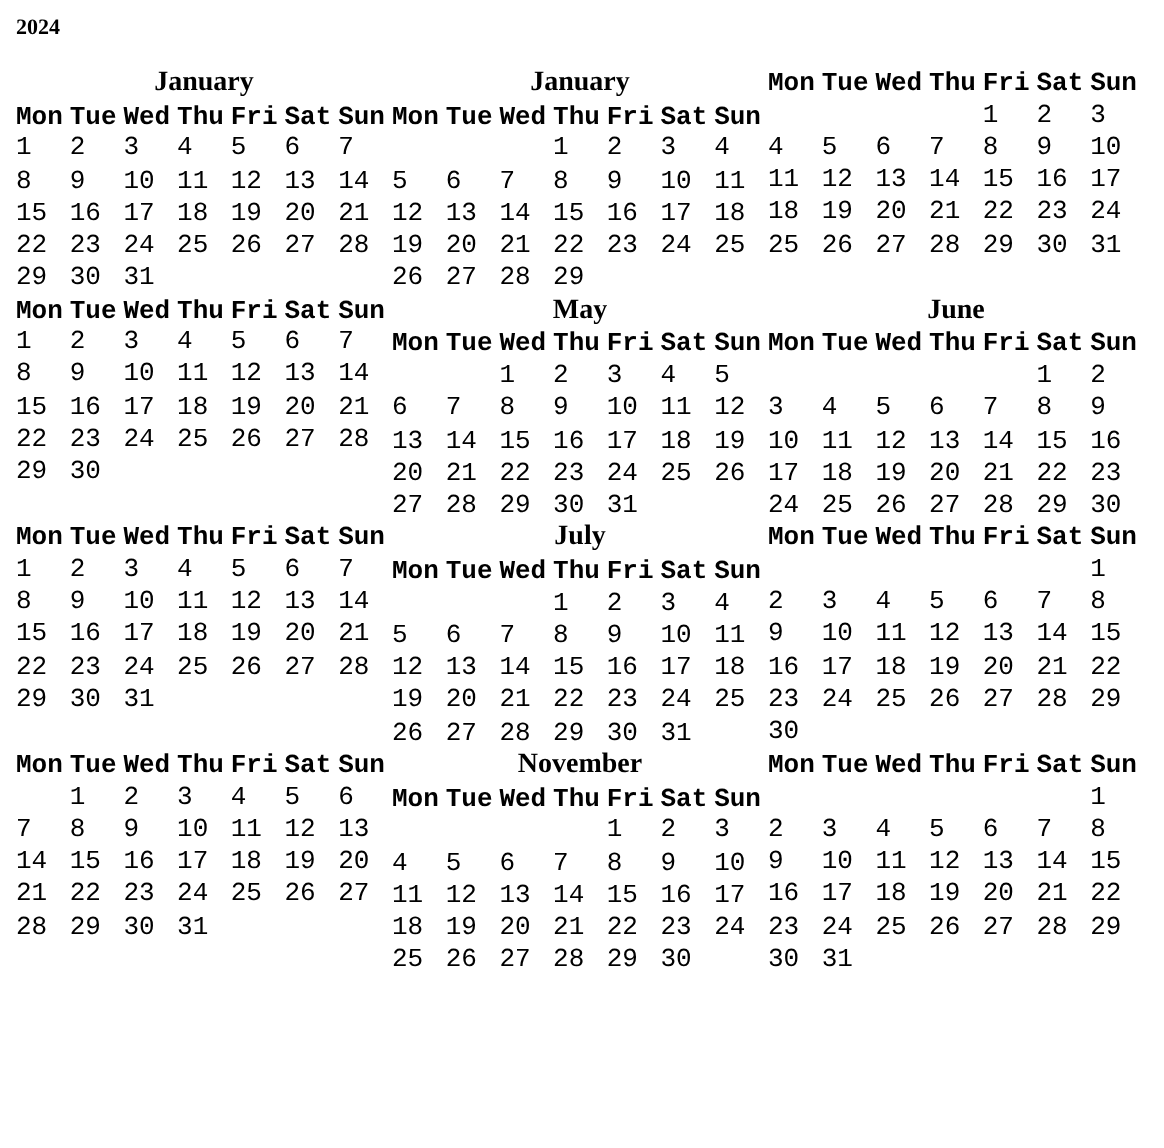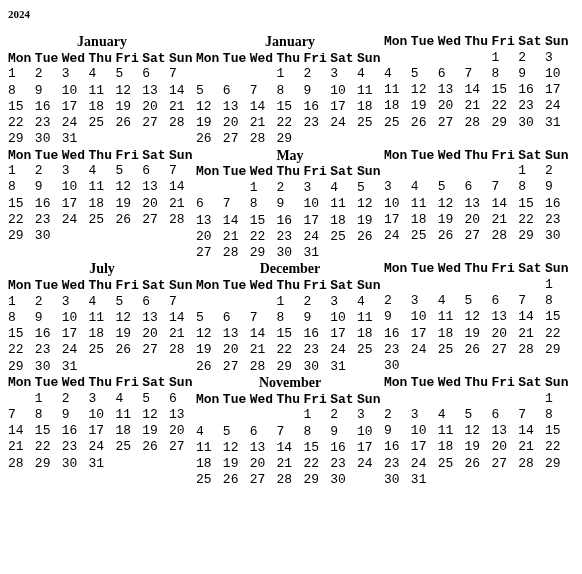--- a/index.html
+++ b/index.html
@@ -366,146 +366,146 @@
             <td>29</td>
             <td>30</td>
             <td>31</td>
             <td></td>
             <td></td>
           </tr>
         </tbody>
       </table>
     </div>
     <div class="month">
-      <table>
-        <thead>
-          <tr>
-            <th>Mon</th>
-            <th>Tue</th>
-            <th>Wed</th>
-            <th>Thu</th>
-            <th>Fri</th>
-            <th>Sat</th>
-            <th>Sun</th>
-          </tr>
-        </thead>
-        <tbody>
-          <tr>
-            <td></td>
-            <td></td>
-            <td></td>
-            <td></td>
-            <td></td>
-            <td>1</td>
-            <td>2</td>
-          </tr>
-          <tr>
-            <td>3</td>
-            <td>4</td>
-            <td>5</td>
-            <td>6</td>
-            <td>7</td>
-            <td>8</td>
-            <td>9</td>
-          </tr>
-          <tr>
-            <td>10</td>
-            <td>11</td>
-            <td>12</td>
-            <td>13</td>
-            <td>14</td>
-            <td>15</td>
-            <td>16</td>
-          </tr>
-          <tr>
-            <td>17</td>
-            <td>18</td>
-            <td>19</td>
-            <td>20</td>
-            <td>21</td>
-            <td>22</td>
-            <td>23</td>
-          </tr>
-          <tr>
-            <td>24</td>
-            <td>25</td>
-            <td>26</td>
-            <td>27</td>
-            <td>28</td>
-            <td>29</td>
-            <td>30</td>
+      <div class="month-name">June</div>
+      <table>
+        <thead>
+          <tr>
+            <th>Mon</th>
+            <th>Tue</th>
+            <th>Wed</th>
+            <th>Thu</th>
+            <th>Fri</th>
+            <th>Sat</th>
+            <th>Sun</th>
+          </tr>
+        </thead>
+        <tbody>
+          <tr>
+            <td></td>
+            <td></td>
+            <td></td>
+            <td></td>
+            <td></td>
+            <td>1</td>
+            <td>2</td>
+          </tr>
+          <tr>
+            <td>3</td>
+            <td>4</td>
+            <td>5</td>
+            <td>6</td>
+            <td>7</td>
+            <td>8</td>
+            <td>9</td>
+          </tr>
+          <tr>
+            <td>10</td>
+            <td>11</td>
+            <td>12</td>
+            <td>13</td>
+            <td>14</td>
+            <td>15</td>
+            <td>16</td>
+          </tr>
+          <tr>
+            <td>17</td>
+            <td>18</td>
+            <td>19</td>
+            <td>20</td>
+            <td>21</td>
+            <td>22</td>
+            <td>23</td>
+          </tr>
+          <tr>
+            <td>24</td>
+            <td>25</td>
+            <td>26</td>
+            <td>27</td>
+            <td>28</td>
+            <td>29</td>
+            <td>30</td>
+          </tr>
+        </tbody>
+      </table>
+    </div>
+    <div class="month">
+      <table>
+        <thead>
+          <tr>
+            <th>Mon</th>
+            <th>Tue</th>
+            <th>Wed</th>
+            <th>Thu</th>
+            <th>Fri</th>
+            <th>Sat</th>
+            <th>Sun</th>
+          </tr>
+        </thead>
+        <tbody>
+          <tr>
+            <td>1</td>
+            <td>2</td>
+            <td>3</td>
+            <td>4</td>
+            <td>5</td>
+            <td>6</td>
+            <td>7</td>
+          </tr>
+          <tr>
+            <td>8</td>
+            <td>9</td>
+            <td>10</td>
+            <td>11</td>
+            <td>12</td>
+            <td>13</td>
+            <td>14</td>
+          </tr>
+          <tr>
+            <td>15</td>
+            <td>16</td>
+            <td>17</td>
+            <td>18</td>
+            <td>19</td>
+            <td>20</td>
+            <td>21</td>
+          </tr>
+          <tr>
+            <td>22</td>
+            <td>23</td>
+            <td>24</td>
+            <td>25</td>
+            <td>26</td>
+            <td>27</td>
+            <td>28</td>
+          </tr>
+          <tr>
+            <td>29</td>
+            <td>30</td>
+            <td>31</td>
+            <td></td>
+            <td></td>
+            <td></td>
+            <td></td>
           </tr>
         </tbody>
       </table>
     </div>
     <div class="month">
       <div class="month-name">July</div>
-      <table>
-        <thead>
-          <tr>
-            <th>Mon</th>
-            <th>Tue</th>
-            <th>Wed</th>
-            <th>Thu</th>
-            <th>Fri</th>
-            <th>Sat</th>
-            <th>Sun</th>
-          </tr>
-        </thead>
-        <tbody>
-          <tr>
-            <td>1</td>
-            <td>2</td>
-            <td>3</td>
-            <td>4</td>
-            <td>5</td>
-            <td>6</td>
-            <td>7</td>
-          </tr>
-          <tr>
-            <td>8</td>
-            <td>9</td>
-            <td>10</td>
-            <td>11</td>
-            <td>12</td>
-            <td>13</td>
-            <td>14</td>
-          </tr>
-          <tr>
-            <td>15</td>
-            <td>16</td>
-            <td>17</td>
-            <td>18</td>
-            <td>19</td>
-            <td>20</td>
-            <td>21</td>
-          </tr>
-          <tr>
-            <td>22</td>
-            <td>23</td>
-            <td>24</td>
-            <td>25</td>
-            <td>26</td>
-            <td>27</td>
-            <td>28</td>
-          </tr>
-          <tr>
-            <td>29</td>
-            <td>30</td>
-            <td>31</td>
-            <td></td>
-            <td></td>
-            <td></td>
-            <td></td>
-          </tr>
-        </tbody>
-      </table>
-    </div>
-    <div class="month">
-      <div class="month-name">December</div>
       <table>
         <thead>
           <tr>
             <th>Mon</th>
             <th>Tue</th>
             <th>Wed</th>
             <th>Thu</th>
             <th>Fri</th>
             <th>Sat</th>
             <th>Sun</th>

